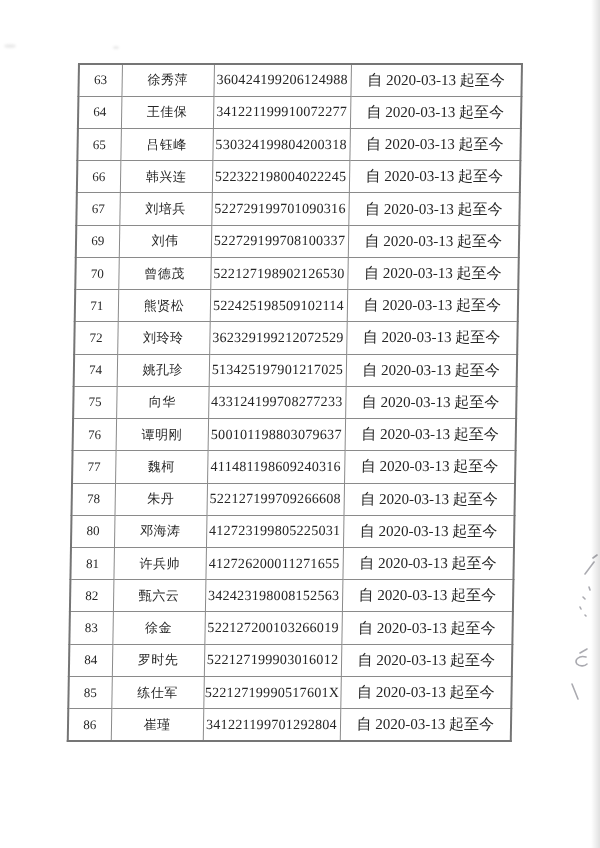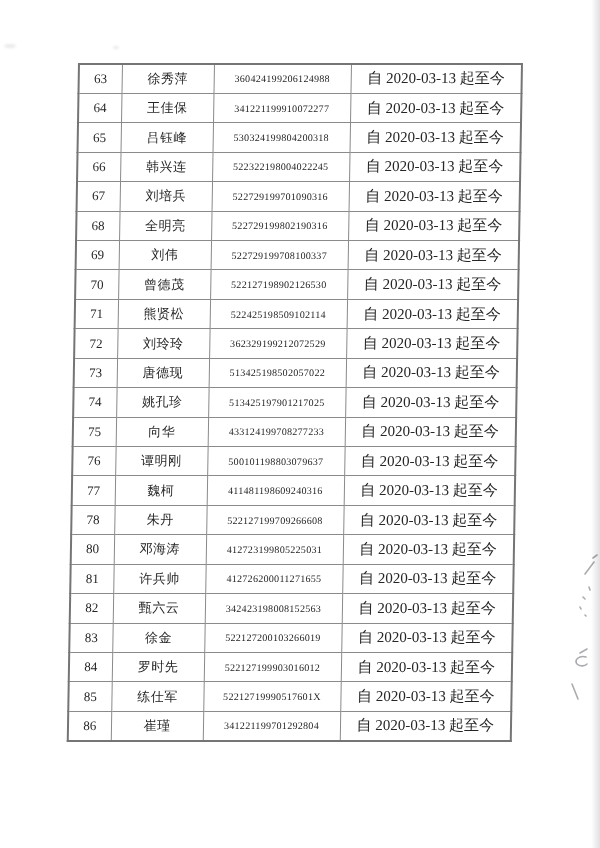--- a/index.html
+++ b/index.html
@@ -61,21 +61,21 @@
     border: 1px solid #8a8a8a;
     text-align: center;
     vertical-align: middle;
     padding: 0;
     overflow: hidden;
     white-space: nowrap;
   }
   table.roster tr { height: 28.29px; }
   td.c0 { font-size: 13px; }
   td.c1 { font-size: 13px; letter-spacing: 0.5px; }
-  td.c2 { font-size: 10px; letter-spacing: 0.3px; margin-top: 39px; }
+  td.c2 { font-size: 14px; letter-spacing: 0.3px; margin-top: 39px; }
   td.c3 { font-size: 15px; }
 
   
   .pen-marks {
     position: absolute;
     left: 560px;
     top: 545px;
     width: 40px;
     height: 165px;
     pointer-events: none;
@@ -120,26 +120,20 @@
             <td class="c2">522322198004022245</td>
             <td class="c3">自 2020-03-13 起至今</td>
           </tr>
           <tr>
             <td class="c0">67</td>
             <td class="c1">刘培兵</td>
             <td class="c2">522729199701090316</td>
             <td class="c3">自 2020-03-13 起至今</td>
           </tr>
           <tr>
-            <td class="c0">68</td>
-            <td class="c1">全明亮</td>
-            <td class="c2">522729199802190316</td>
-            <td class="c3">自 2020-03-13 起至今</td>
-          </tr>
-          <tr>
             <td class="c0">69</td>
             <td class="c1">刘伟</td>
             <td class="c2">522729199708100337</td>
             <td class="c3">自 2020-03-13 起至今</td>
           </tr>
           <tr>
             <td class="c0">70</td>
             <td class="c1">曾德茂</td>
             <td class="c2">522127198902126530</td>
             <td class="c3">自 2020-03-13 起至今</td>
@@ -147,26 +141,20 @@
           <tr>
             <td class="c0">71</td>
             <td class="c1">熊贤松</td>
             <td class="c2">522425198509102114</td>
             <td class="c3">自 2020-03-13 起至今</td>
           </tr>
           <tr>
             <td class="c0">72</td>
             <td class="c1">刘玲玲</td>
             <td class="c2">362329199212072529</td>
-            <td class="c3">自 2020-03-13 起至今</td>
-          </tr>
-          <tr>
-            <td class="c0">73</td>
-            <td class="c1">唐德现</td>
-            <td class="c2">513425198502057022</td>
             <td class="c3">自 2020-03-13 起至今</td>
           </tr>
           <tr>
             <td class="c0">74</td>
             <td class="c1">姚孔珍</td>
             <td class="c2">513425197901217025</td>
             <td class="c3">自 2020-03-13 起至今</td>
           </tr>
           <tr>
             <td class="c0">75</td>

